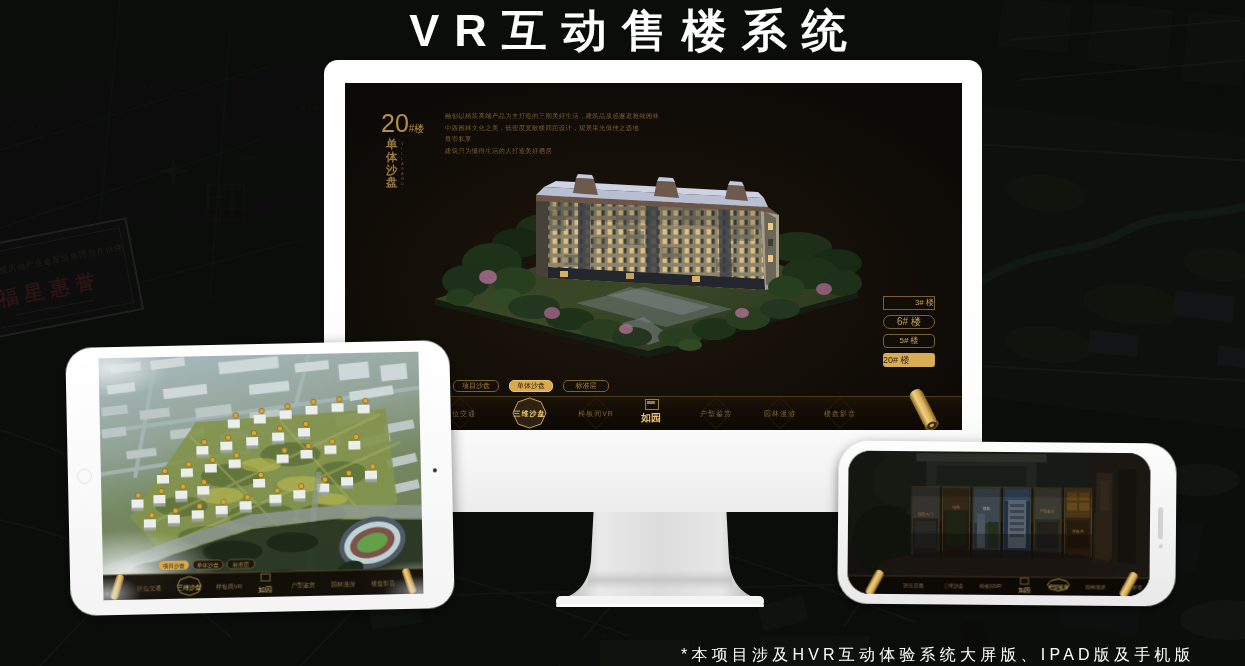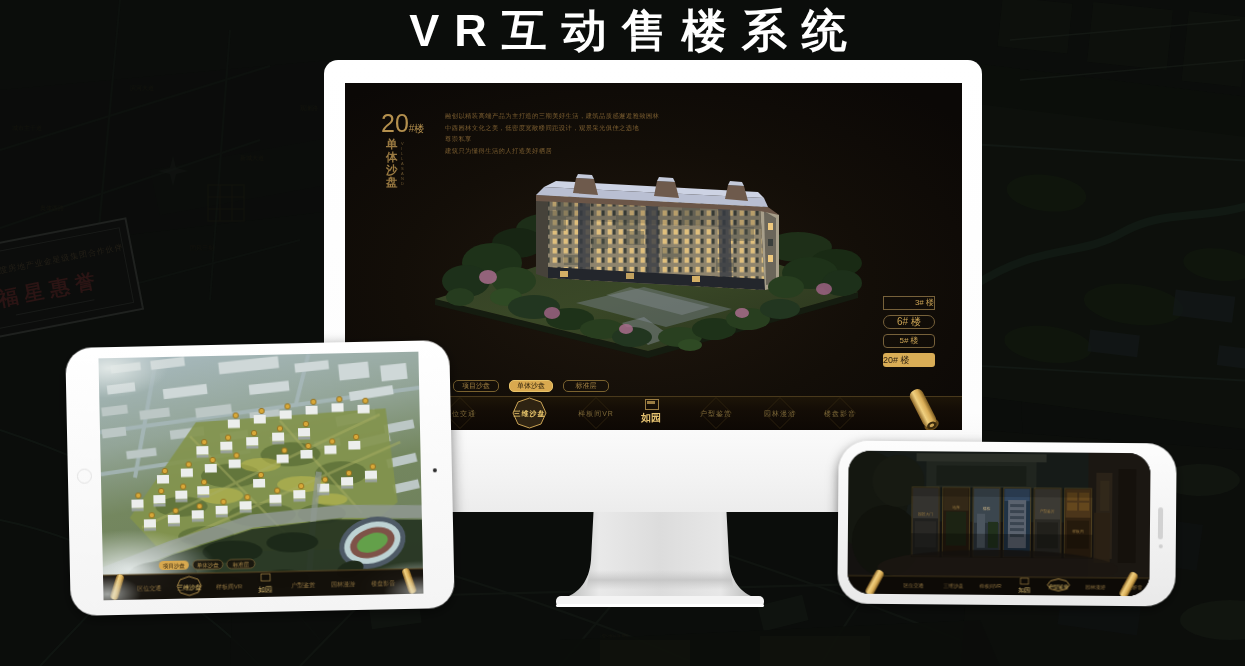--- a/index.html
+++ b/index.html
@@ -702,13 +702,14 @@
       <g transform="rotate(28 27 131)">
         <rect x="23" y="118" width="9" height="27" rx="4" fill="url(#goldroll)"></rect>
       </g>
       <g transform="rotate(28 281 131)">
         <rect x="277" y="118" width="9" height="27" rx="4" fill="url(#goldroll)"></rect>
       </g>
       </g>
     </svg>
   </div>
 
+  <div class="abs" style="left:681px;top:645px;color:#fff;font-size:16px;letter-spacing:4.2px;">*本项目涉及HVR互动体验系统大屏版、IPAD版及手机版</div>
 </div>
 
 </body></html>

